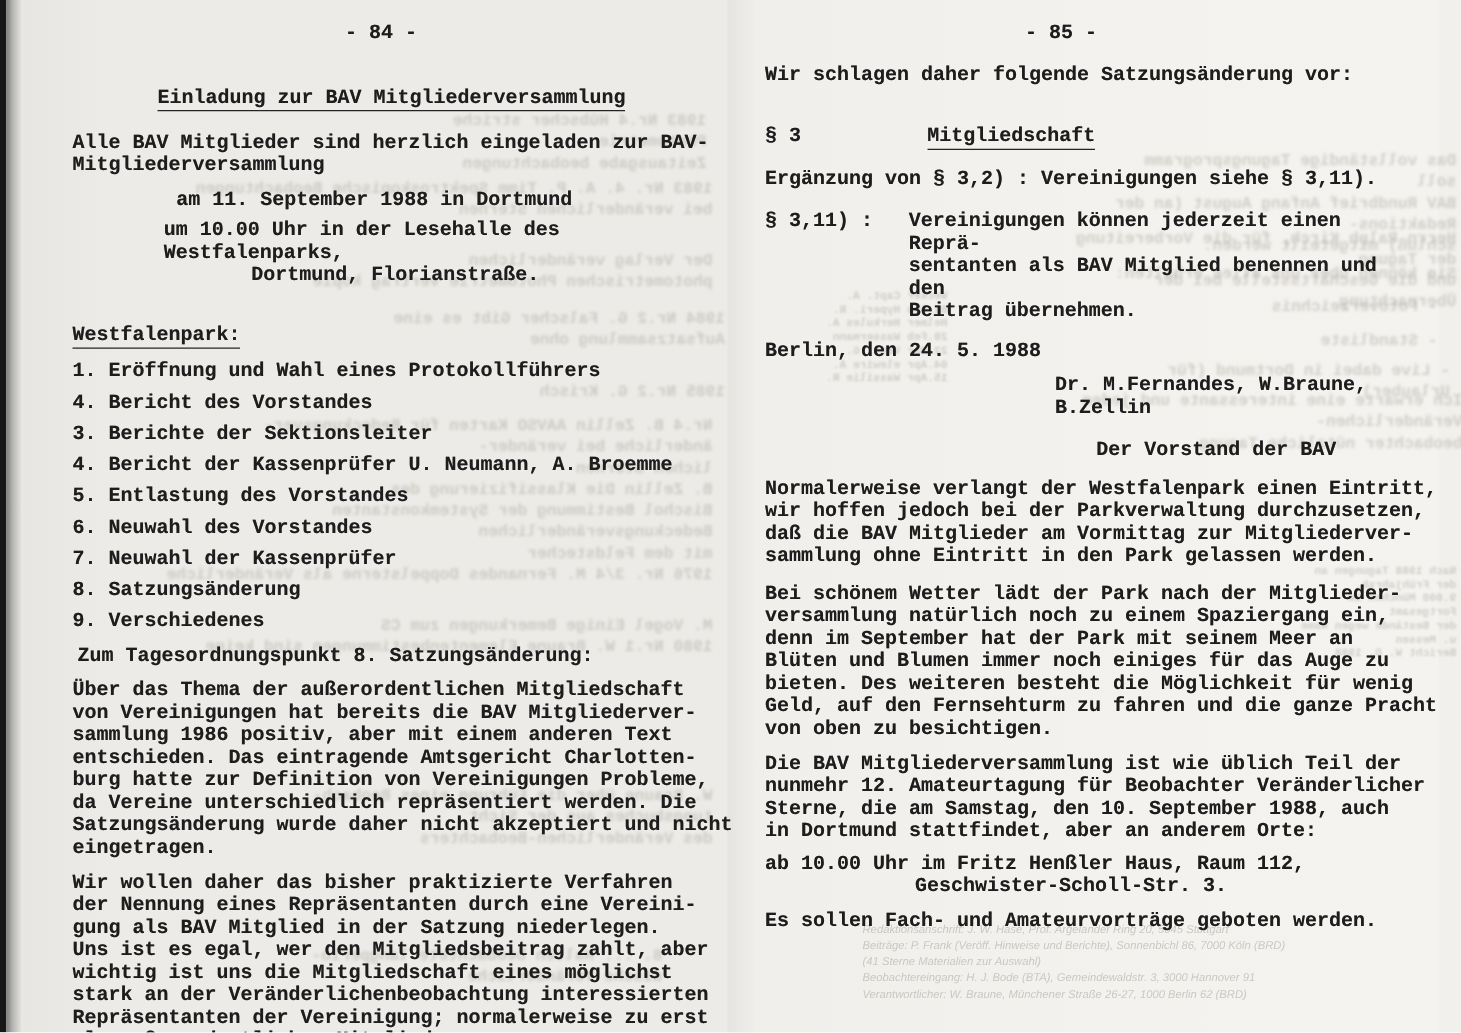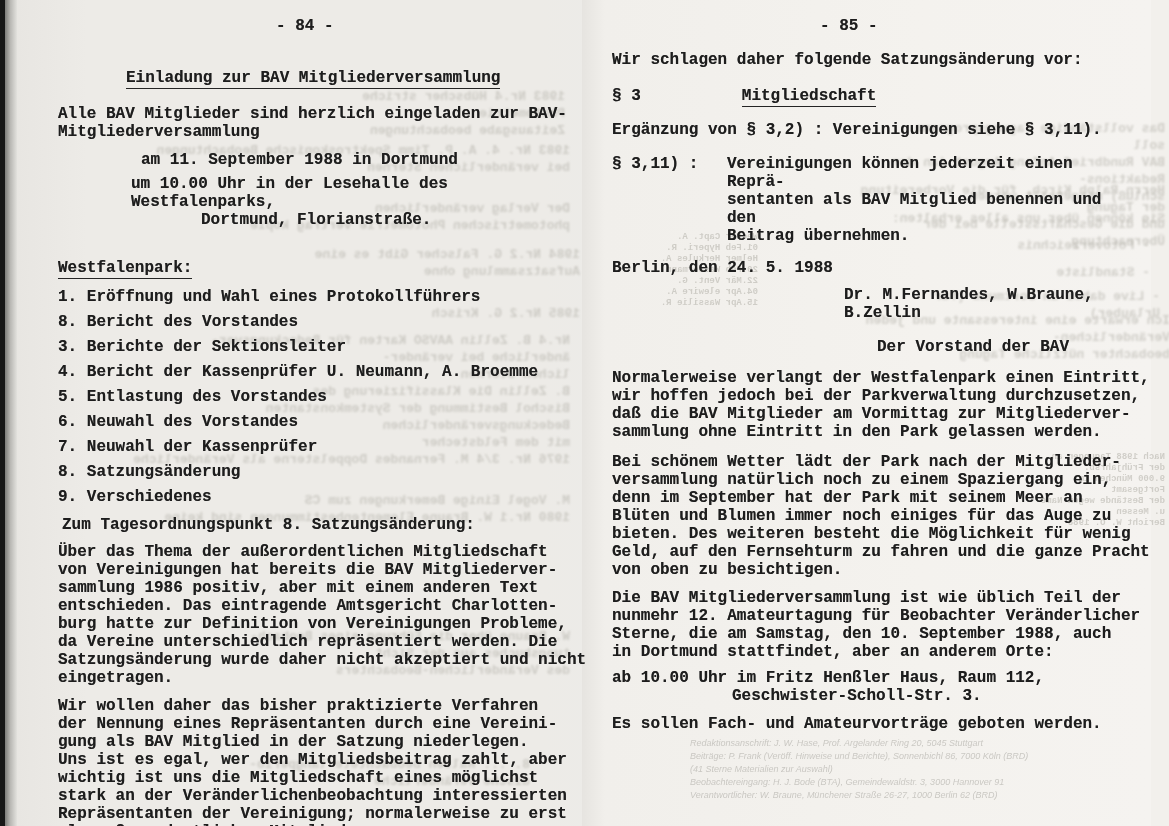--- a/index.html
+++ b/index.html
@@ -34,21 +34,21 @@
   .date-line  { margin:0 0 6px 83px; }
   .time-line  { margin:0 0 0 73px; }
   .loc-line   { margin:0 0 12px 143px; }
   .agenda-hd  { margin:0 0 6px 0; }
   .agenda     { margin:0 0 6px 0; }
   .agenda .ln { line-height:25px; }
   .agenda-note{ margin:0 0 9px 4px; }
   .para-gap   { margin:0 0 10px 0; }
   
   .pn-85      { margin:0 0 16px 208px; }
-  .proposal   { margin:0 0 0 0; }
+  .proposal   { margin:0 0 13px 0; }
   .sectline   { margin:0 0 14px 0; }
   .sectline .title { margin-left:101px; }
   .amend1     { margin:0 0 16px 0; }
   .amend2     { margin:0 16px 14px 0; display:flex; }
   .amend2 .lbl{ width:115px; flex:0 0 115px; }
   .dateline   { margin:0 0 9px 0; }
   .sig-org    { margin:0 0 13px 265px; }
   .sig-names  { margin:0 0 16px 232px; }
   .p-entry    { margin:0 0 12px 0; }
   .p-park     { margin:0 0 10px 0; }
@@ -135,21 +135,21 @@
       <div class="ln date-line">am 11. September 1988 in Dortmund</div>
       <div class="ln time-line">um 10.00 Uhr in der Lesehalle des Westfalenparks,</div>
       <div class="ln loc-line">Dortmund, Florianstraße.</div>
 
       <div class="ln agenda-hd">
         <span class="ul">Westfalenpark:</span>
       </div>
 
       <div class="agenda">
         <div class="ln">1. Eröffnung und Wahl eines Protokollführers</div>
-        <div class="ln">8. Bericht des Vorstandes</div>
+        <div class="ln">4. Bericht des Vorstandes</div>
         <div class="ln">3. Berichte der Sektionsleiter</div>
         <div class="ln">4. Bericht der Kassenprüfer U. Neumann, A. Broemme</div>
         <div class="ln">5. Entlastung des Vorstandes</div>
         <div class="ln">6. Neuwahl des Vorstandes</div>
         <div class="ln">7. Neuwahl der Kassenprüfer</div>
         <div class="ln">8. Satzungsänderung</div>
         <div class="ln">9. Verschiedenes</div>
       </div>
 
       <div class="ln agenda-note">Zum Tagesordnungspunkt 8. Satzungsänderung:</div>

